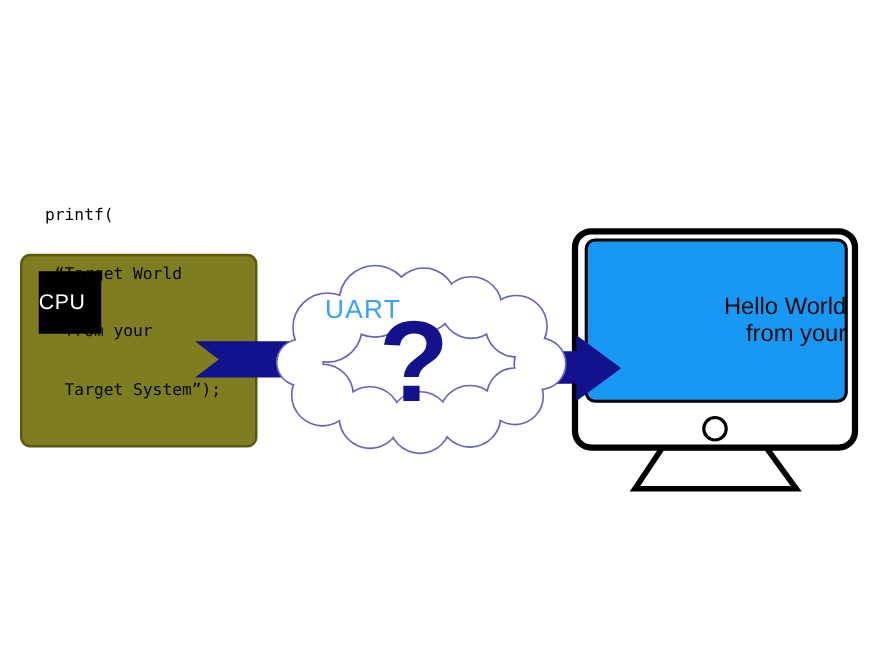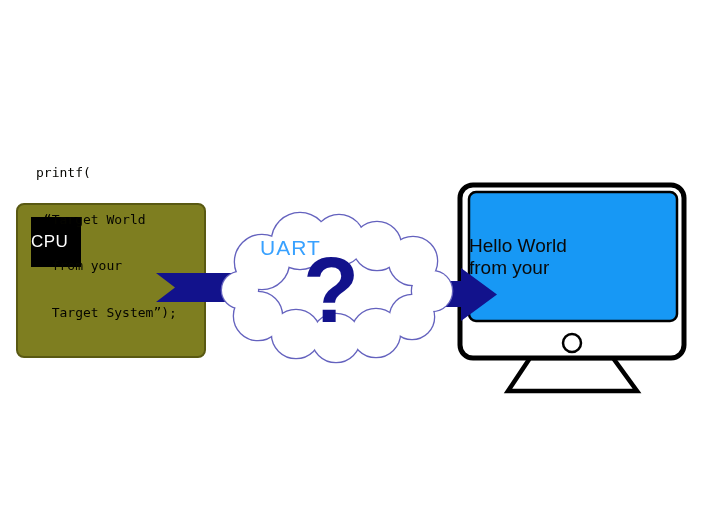--- a/index.html
+++ b/index.html
@@ -60,21 +60,21 @@
   .question-mark {
     left: 303px; top: 244px;
     font-size: 92px; font-weight: 700;
     line-height: 1;
     color: #12128C;
   }
   .screen-text {
     left: 469px; top: 192px;
     width: 208px; height: 129px;
     display: flex; flex-direction: column;
-    align-items: flex-start; justify-content: center;
+    align-items: flex-end; justify-content: center;
     text-align: center;
     font-size: 19px; line-height: 22px;
     color: #0a0a0a;
   }
 </style>
 </head>
 <body>
 
 <div id="stage">
 

